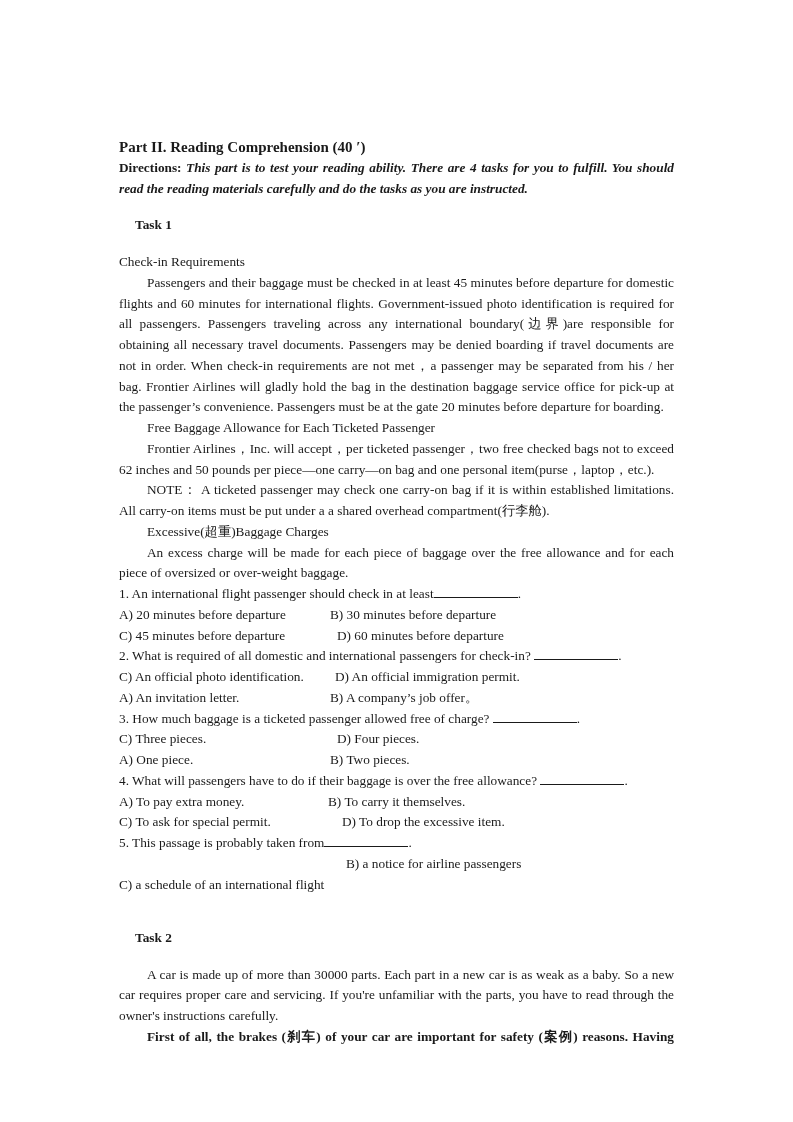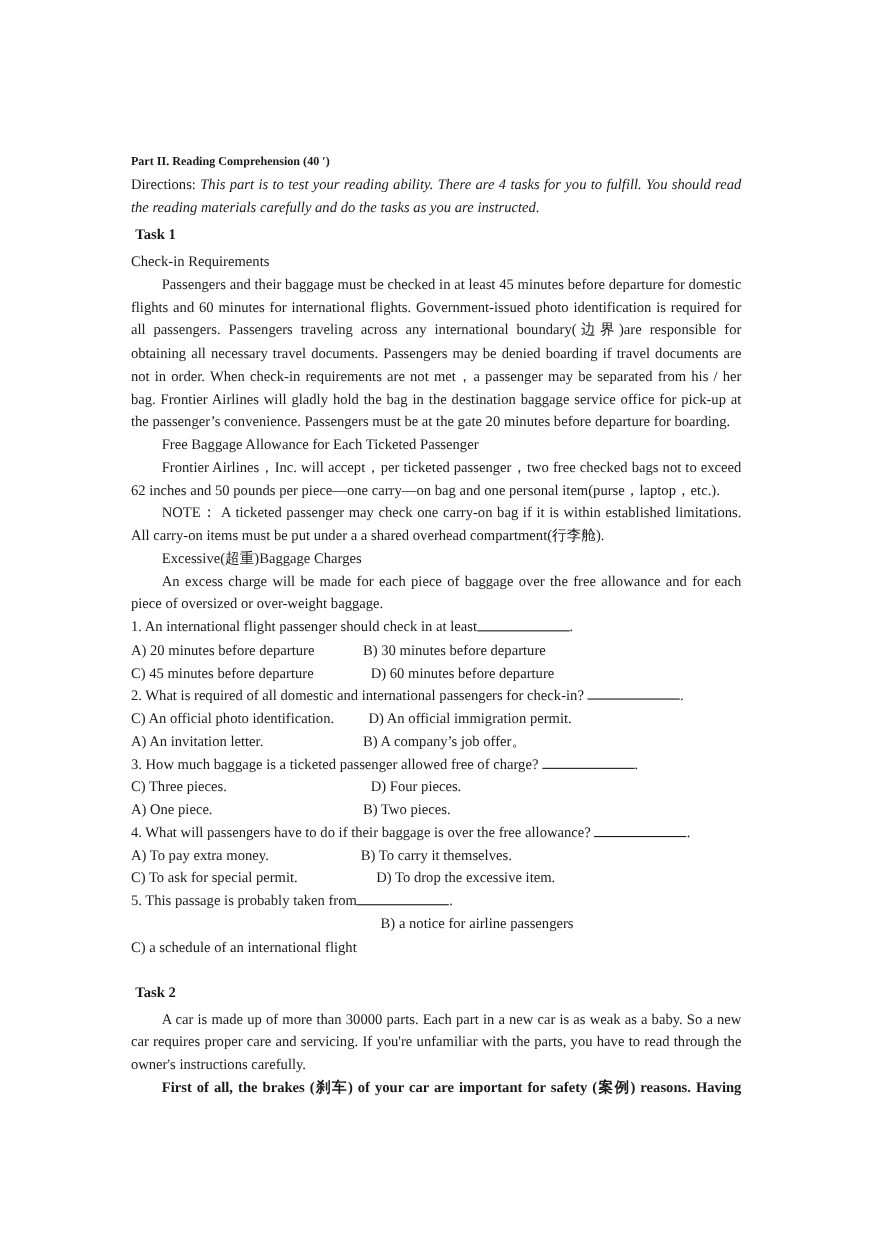--- a/index.html
+++ b/index.html
@@ -2,24 +2,24 @@
 <html><head>
 <meta charset="utf-8">
 <style>
   html, body { margin: 0; padding: 0; background: #ffffff; }
   body { width: 793px; height: 1122px; position: relative; overflow: hidden; }
   .page {
     position: absolute; left: 119px; top: 137px; width: 555px;
     font-family: "Liberation Serif", "DejaVu Serif", serif;
     font-size: 13.3px; line-height: 20.75px; color: #1a1a1a;
   }
-  .title { font-weight: bold; font-size: 11px; line-height: 20.75px; margin: 0; }
-  .directions { margin: 0; font-weight: normal; text-align: justify; }
+  .title { font-weight: bold; font-size: 15px; line-height: 20.75px; margin: 0; }
+  .directions { margin: 0; font-weight: bold; text-align: justify; }
   .directions i { font-style: italic; }
-  .task-head { font-weight: bold; margin: 4px; }
+  .task-head { font-weight: bold; margin: 16px; }
   .p { margin: 0; text-align: justify; text-align-last: left; }
   .indent { text-indent: 28px; }
   .heading-indent { margin: 0; padding-left: 28px; }
   .question { margin: 0; }
   .opts { margin: 0; position: relative; height: 20.75px; white-space: nowrap; }
   .opts .a { position: absolute; left: 0; }
   .opts .b { position: absolute; }
   .blank { display: inline-block; width: 84px; border-bottom: 1px solid #1a1a1a; height: 13px; vertical-align: baseline; }
   .gap { height: 16.5px; }
 </style>

